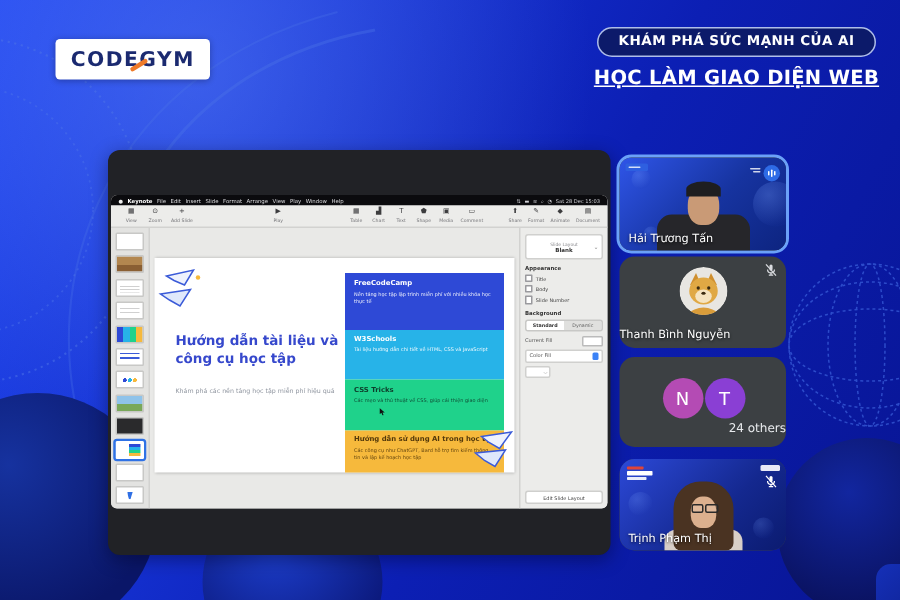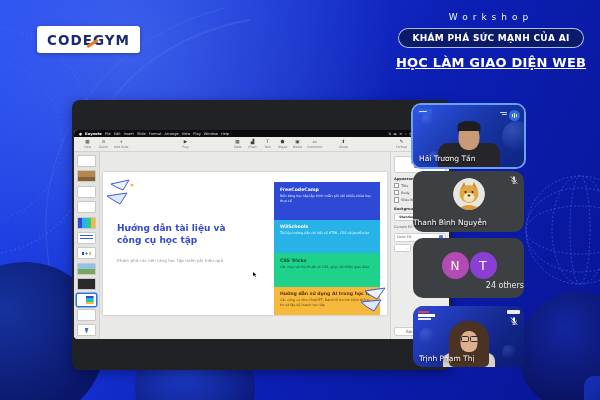--- a/index.html
+++ b/index.html
@@ -21,21 +21,21 @@
   .logo-text{font-size:13.5px;font-weight:800;color:#1b2a70;letter-spacing:1px;}
   .logo-accent{position:absolute;left:49px;top:16px;width:13px;height:2.6px;background:#ef7b2a;
     transform:rotate(-32deg);border-radius:2px;}
   .hdr{position:absolute;left:383px;top:12px;width:216px;text-align:center;z-index:3;color:#fff;}
   .hdr-workshop{font-size:9px;letter-spacing:5px;font-weight:400;color:#f0f4ff;}
   .hdr-badge{display:inline-block;margin-top:6px;padding:4px 13px;border-radius:999px;background:#0c1a6a;
     border:1px solid rgba(205,220,255,.85);font-size:9px;font-weight:700;letter-spacing:.3px;white-space:nowrap;}
   .hdr-title{margin-top:7px;font-size:13px;font-weight:800;line-height:1.3;letter-spacing:.2px;text-decoration:underline;}
   
   .share{position:absolute;left:72px;top:100px;width:335px;height:270px;background:#212226;border-radius:8px;
-    z-index:2;box-shadow:0 3px 12px rgba(0,0,30,.4);padding-left:44px;}
+    z-index:2;box-shadow:0 3px 12px rgba(0,0,30,.4);}
   .macshot{position:absolute;left:2px;right:2px;top:30px;bottom:31px;border-radius:4px;overflow:hidden;
     background:#ececea;display:flex;flex-direction:column;}
   .menubar{height:7px;background:#0b0b0e;display:flex;align-items:center;padding:0 5px;gap:3px;
     color:#ddd;font-size:3.6px;white-space:nowrap;overflow:hidden;}
   .menubar .apple{font-size:3.4px;color:#eee;}
   .mitem{color:#d9d9dc;}
   .mitem.bold{font-weight:700;color:#fff;}
   .mb-right{margin-left:auto;display:flex;align-items:center;gap:2.5px;color:#cfcfd4;font-size:3.4px;}
   .toolbar{height:14px;background:#ececea;border-bottom:1px solid #d2d2d0;position:relative;flex:none;}
   .tg{position:absolute;top:1.5px;display:flex;gap:5px;}
@@ -160,21 +160,20 @@
   </svg>
   <div class="deco sphere sph1"></div>
   <div class="deco sphere sph2"></div>
   <div class="deco sq1"></div>
 
   <div class="logo">
     <span class="logo-text">CODEGYM</span>
     <span class="logo-accent"></span>
   </div>
   <div class="hdr">
-    <div class="hdr-workshop">Workshop</div>
     <div class="hdr-badge">KHÁM PHÁ SỨC MẠNH CỦA AI</div>
     <div class="hdr-title">
       <div>HỌC LÀM GIAO DIỆN WEB</div>
     </div>
   </div>
 
   <div class="share">
     <div class="macshot">
       <div class="menubar">
         <span class="apple">●</span>

